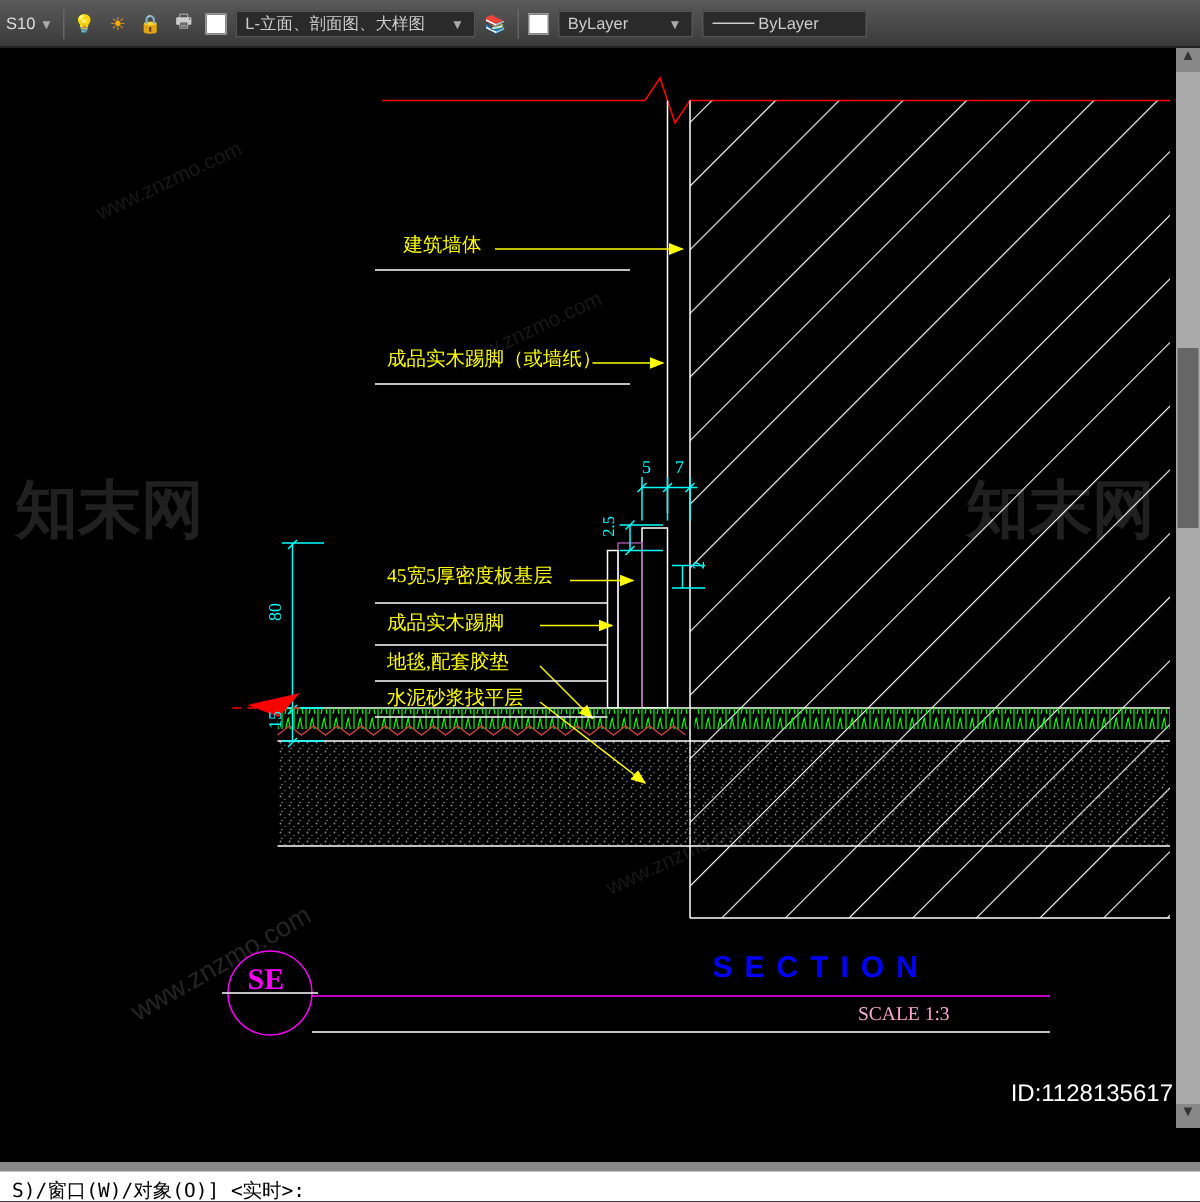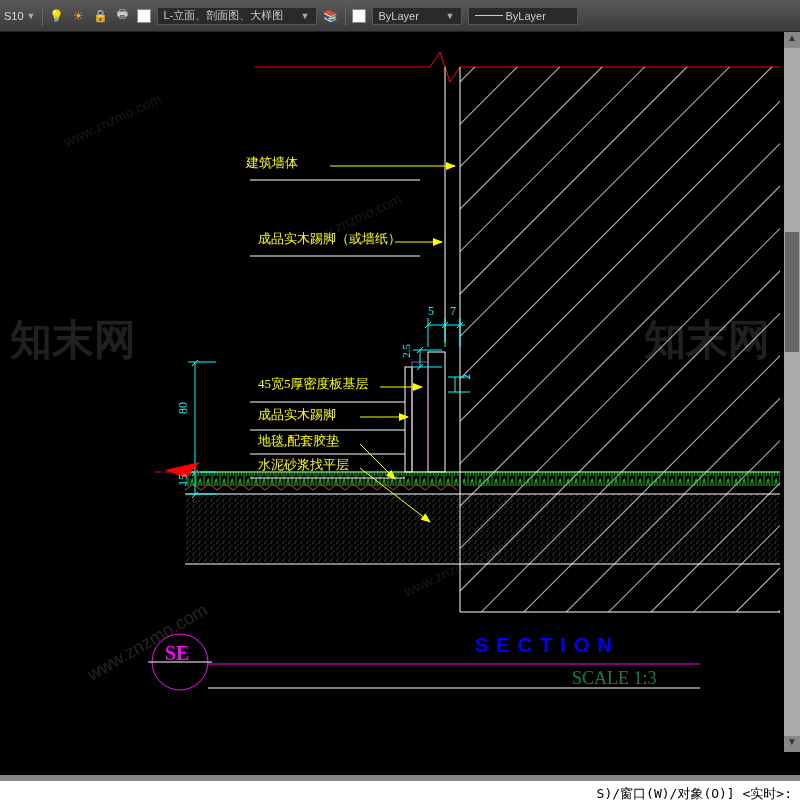--- a/index.html
+++ b/index.html
@@ -25,30 +25,30 @@
 
 .label { position: absolute; font-size: 13px; font-family: "SimSun", serif; white-space: nowrap; }
 .label.y { color: #ff0; }
 .label.m { color: #f0f; }
 
 .dim-txt { position: absolute; font-size: 12px; font-family: "SimSun", serif; color: #0ff; }
 .vtxt { writing-mode: vertical-rl; transform: rotate(180deg); }
 
 .section-title { position: absolute; color: #00f; font-weight: bold; font-family: "Arial Black", sans-serif; letter-spacing: 8px; font-size: 20px; margin-left: 45px; }
 .drawing-title { position: absolute; color: #ff0; font-size: 15px; font-family: "SimSun", serif; }
-.scale-txt { position: absolute; color: #15803d; font-size: 18px; font-family: "SimSun", serif; }
+.scale-txt { position: absolute; color: #f9a8d4; font-size: 13px; font-family: "SimSun", serif; }
 
 .wm { position: absolute; color: #444; font-size: 14px; transform: rotate(-25deg); opacity: 0.35; pointer-events: none; }
 .wm-cn { position: absolute; color: rgba(180,180,180,0.18); font-size: 42px; font-weight: bold; pointer-events: none; }
 .wm-cn-big { position: absolute; color: rgba(200,200,200,0.3); font-size: 52px; font-weight: bold; pointer-events: none; }
 .wm-url { position: absolute; color: rgba(200,200,200,0.18); font-size: 18px; transform: rotate(-30deg); pointer-events: none; }
 
 .id-box { position: absolute; right: 10px; background: rgba(0,0,0,0.6); color: #fff; font-size: 16px; padding: 4px 8px; }
 
-.cmdline { position: absolute; bottom: 0; left: 0; right: 0; height: 26px; background: #fff; color: #000; font-size: 13px; padding: 4px 8px; font-family: "SimSun", monospace; border-top: 6px solid #888; text-align: right; }
+.cmdline { position: absolute; bottom: 0; left: 0; right: 0; height: 26px; background: #fff; color: #000; font-size: 13px; padding: 4px 8px; font-family: "SimSun", monospace; border-top: 6px solid #888; }
 
 .scrollbar-v { position: absolute; right: 0; top: 32px; width: 16px; height: 720px; background: #aaa; }
 .scrollbar-v .thumb { position: absolute; left: 1px; right: 1px; top: 200px; height: 120px; background: #666; }
 .scrollbar-v .arrow { position: absolute; left: 0; right: 0; height: 16px; background: #888; text-align: center; font-size: 10px; color: #333; }
 
 .hatch-rect { fill: url(#concrete); }
 </style>
 </head>
 <body>
 
@@ -182,38 +182,39 @@
     <line x1="455" y1="345" x2="455" y2="360" class="cad-line cyan"></line>
     <line x1="448" y1="345" x2="470" y2="345" class="cad-line cyan"></line>
     <line x1="448" y1="360" x2="470" y2="360" class="cad-line cyan"></line>
 
     <circle cx="180" cy="630" r="28" fill="none" class="cad-line magenta" stroke-width="1.5"></circle>
     <line x1="148" y1="630" x2="212" y2="630" class="cad-line white"></line>
     <line x1="208" y1="656" x2="700" y2="656" class="cad-line white"></line>
     <line x1="208" y1="632" x2="700" y2="632" class="cad-line magenta"></line>
   </svg>
 
-  <div class="label y" style="top:122px;left:246px;">建筑墙体</div>
+  <div class="label y" style="top:122px;left:269px;">建筑墙体</div>
   <div class="label y" style="top:198px;left:258px;">成品实木踢脚（或墙纸）</div>
   <div class="label y" style="top:343px;left:258px;">45宽5厚密度板基层</div>
   <div class="label y" style="top:374px;left:258px;">成品实木踢脚</div>
   <div class="label y" style="top:400px;left:258px;">地毯,配套胶垫</div>
   <div class="label y" style="top:424px;left:258px;">水泥砂浆找平层</div>
 
   <div class="dim-txt vtxt" style="top:370px;left:176px;">80</div>
   <div class="dim-txt vtxt" style="top:442px;left:176px;">15</div>
   <div class="dim-txt" style="top:272px;left:428px;">5</div>
   <div class="dim-txt" style="top:272px;left:450px;">7</div>
   <div class="dim-txt vtxt" style="top:312px;left:400px;font-size:11px;">2.5</div>
   <div class="dim-txt vtxt" style="top:342px;left:460px;font-size:11px;">2</div>
 
   <div class="label m" style="top:610px;left:165px;font-size:20px;font-weight:bold;">SE</div>
   <div class="section-title" style="top:602px;left:430px;">SECTION</div>
   <div class="scale-txt" style="top:636px;left:572px;">SCALE 1:3</div>
 
+  <div class="id-box" style="top:685px;">ID:1128135617</div>
 </div>
 
 <div class="scrollbar-v">
   <div class="arrow" style="top:0;">▲</div>
   <div class="thumb"></div>
   <div class="arrow" style="bottom:0;">▼</div>
 </div>
 
 <div class="cmdline">
   <span>S)/窗口(W)/对象(O)] &lt;实时&gt;:</span>

